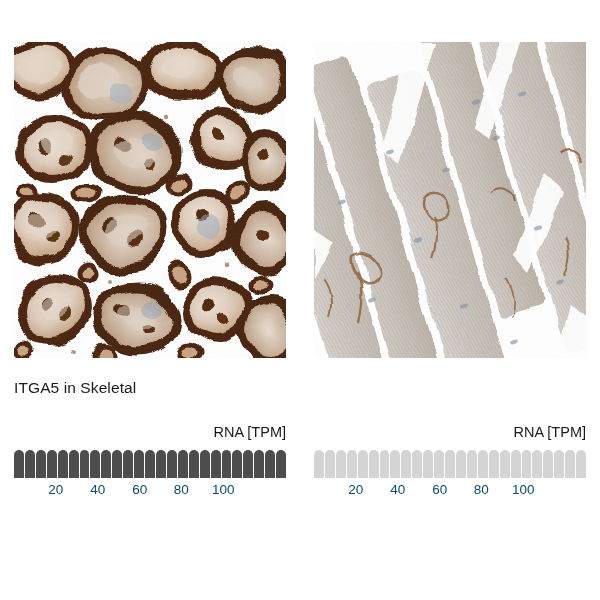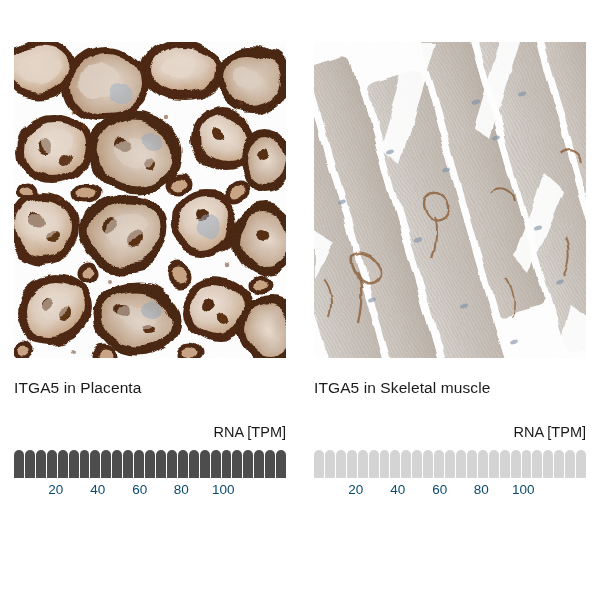--- a/index.html
+++ b/index.html
@@ -248,21 +248,21 @@
         <circle cx="58" cy="310" r="2.1" fill="#6b3a16"></circle>
         <circle cx="228" cy="60" r="2" fill="#6b3a16"></circle>
         <circle cx="132" cy="158" r="2" fill="#6b3a16"></circle>
         <circle cx="44" cy="156" r="2" fill="#6b3a16"></circle>
       </g>
 
       <rect x="0" y="0" width="272" height="316" filter="url(#grainL)" opacity="0.5"></rect>
     </svg>
   </div>
 
-  <div class="caption">ITGA5 in Placenta</div>
+  <div class="caption">ITGA5 in Skeletal</div>
 
   <div class="rna-label">RNA [TPM]</div>
 
   <div class="bar-strip">
     <span class="bar" style="background: rgb(77, 77, 77);"></span>
       <span class="bar" style="background: rgb(77, 77, 77);"></span>
       <span class="bar" style="background: rgb(77, 77, 77);"></span>
       <span class="bar" style="background: rgb(77, 77, 77);"></span>
       <span class="bar" style="background: rgb(77, 77, 77);"></span>
       <span class="bar" style="background: rgb(77, 77, 77);"></span>
@@ -393,21 +393,20 @@
         <ellipse cx="28" cy="160" rx="4" ry="2.1" transform="rotate(-18 28 160)"></ellipse>
         <ellipse cx="150" cy="264" rx="4.2" ry="2.2" transform="rotate(-18 150 264)"></ellipse>
         <ellipse cx="200" cy="300" rx="4" ry="2.1" transform="rotate(-18 200 300)"></ellipse>
         <ellipse cx="76" cy="110" rx="4" ry="2.1" transform="rotate(-18 76 110)"></ellipse>
       </g>
 
       <rect x="0" y="0" width="272" height="316" filter="url(#grainR)" opacity="0.45"></rect>
     </svg>
   </div>
 
-  <div class="caption">ITGA5 in Skeletal muscle</div>
 
   <div class="rna-label">RNA [TPM]</div>
 
   <div class="bar-strip">
     <span class="bar" style="background: rgb(212, 212, 212);"></span>
       <span class="bar" style="background: rgb(212, 212, 212);"></span>
       <span class="bar" style="background: rgb(212, 212, 212);"></span>
       <span class="bar" style="background: rgb(212, 212, 212);"></span>
       <span class="bar" style="background: rgb(212, 212, 212);"></span>
       <span class="bar" style="background: rgb(212, 212, 212);"></span>

